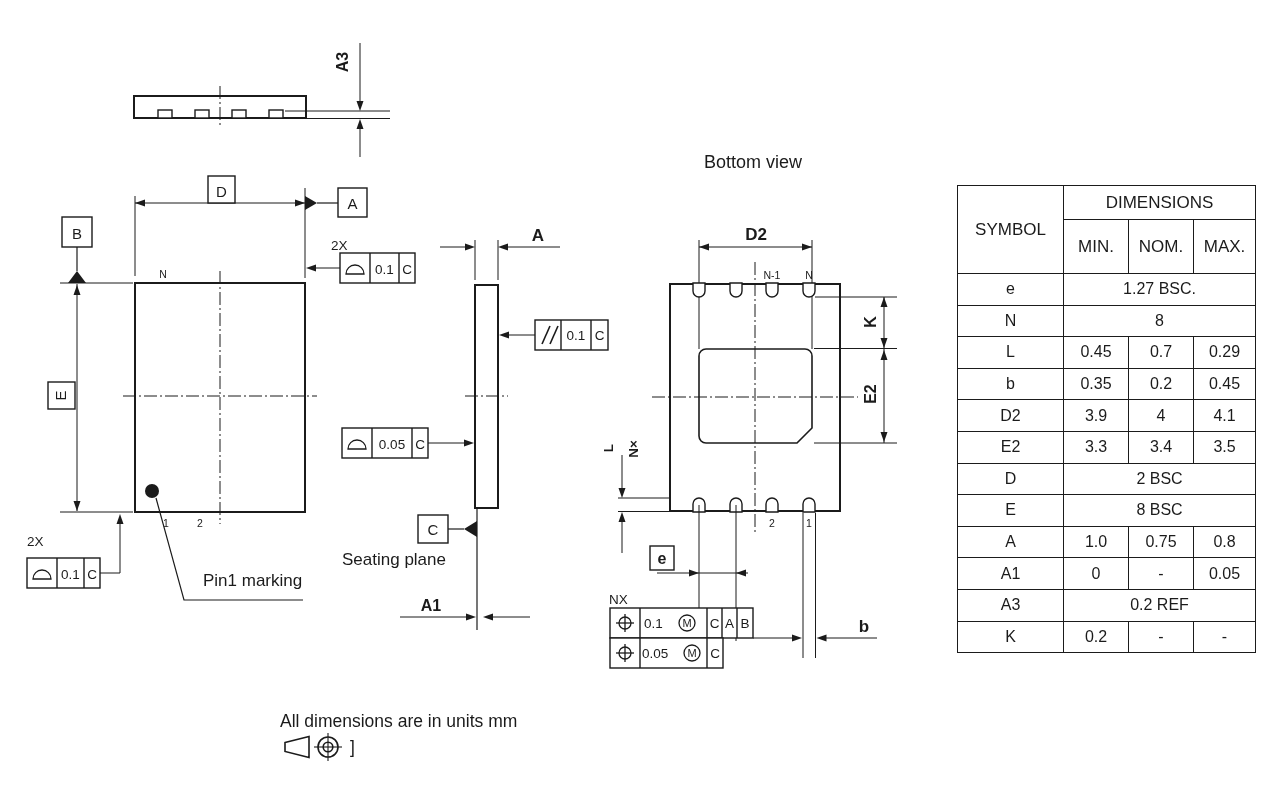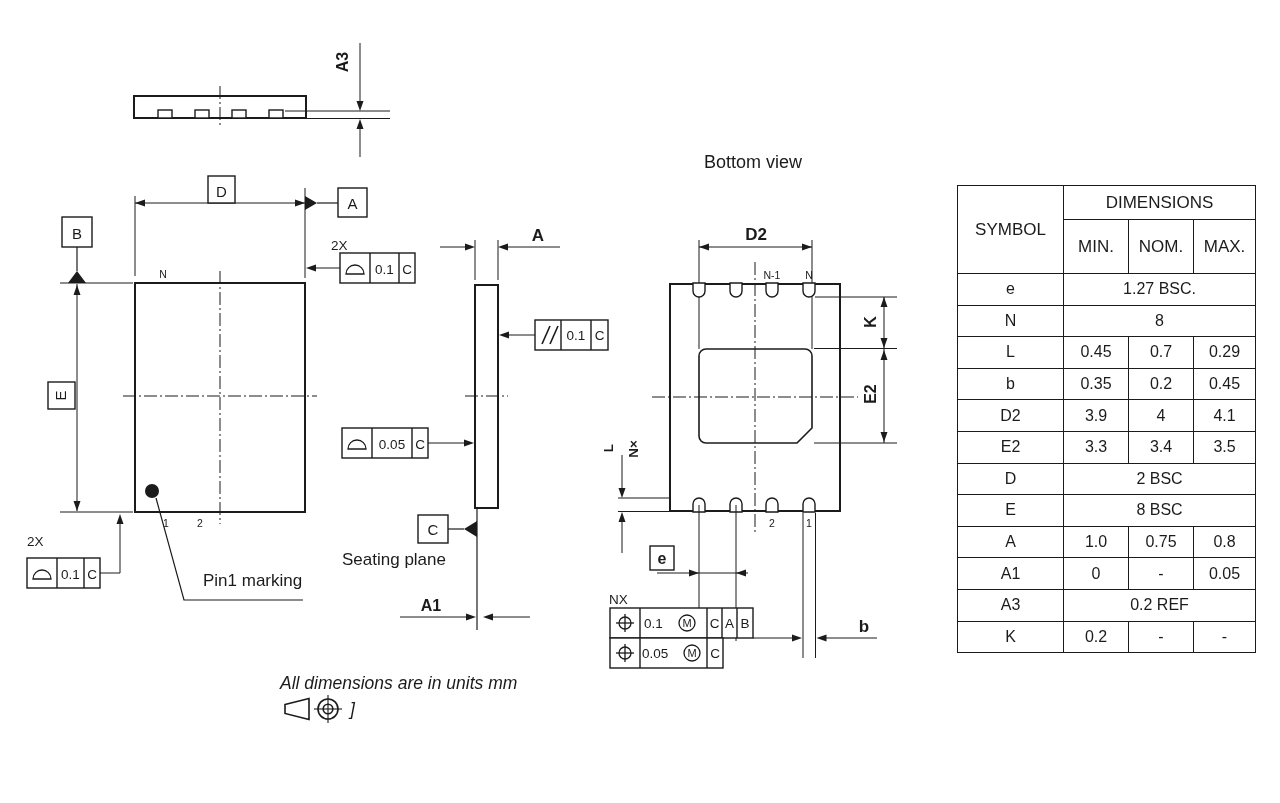--- a/index.html
+++ b/index.html
@@ -19,21 +19,21 @@
              table-layout:fixed;width:298px;}
   #dim-table td,#dim-table th{border:1.6px solid #1b1b1b;text-align:center;vertical-align:middle;
              font-weight:400;padding:0;background:#fff;}
   #dim-table .hdr{font-size:17px;text-align:center;}
   #dim-table .cell{font-size:16px;height:30.6px;}
   #dim-table .h1{height:34px;}
   #dim-table .h2{height:54px;}
   .c-sym{width:106px;} .c-min{width:65px;} .c-nom{width:65px;} .c-max{width:62px;}
 
   
-  #notes{position:absolute;left:280px;top:670px;font-size:17.5px;line-height:26px;white-space:nowrap;font-style:italic;}
+  #notes{position:absolute;left:280px;top:708px;font-size:17.5px;line-height:26px;white-space:nowrap;}
   #notes .row{display:flex;align-items:center;height:26px;}
   #notes svg{margin:0 2px;}
 </style>
 </head>
 <body>
 
 <div id="stage">
 
 <svg width="1280" height="803" viewBox="0 0 1280 803" stroke-linecap="butt" fill="none">
 

